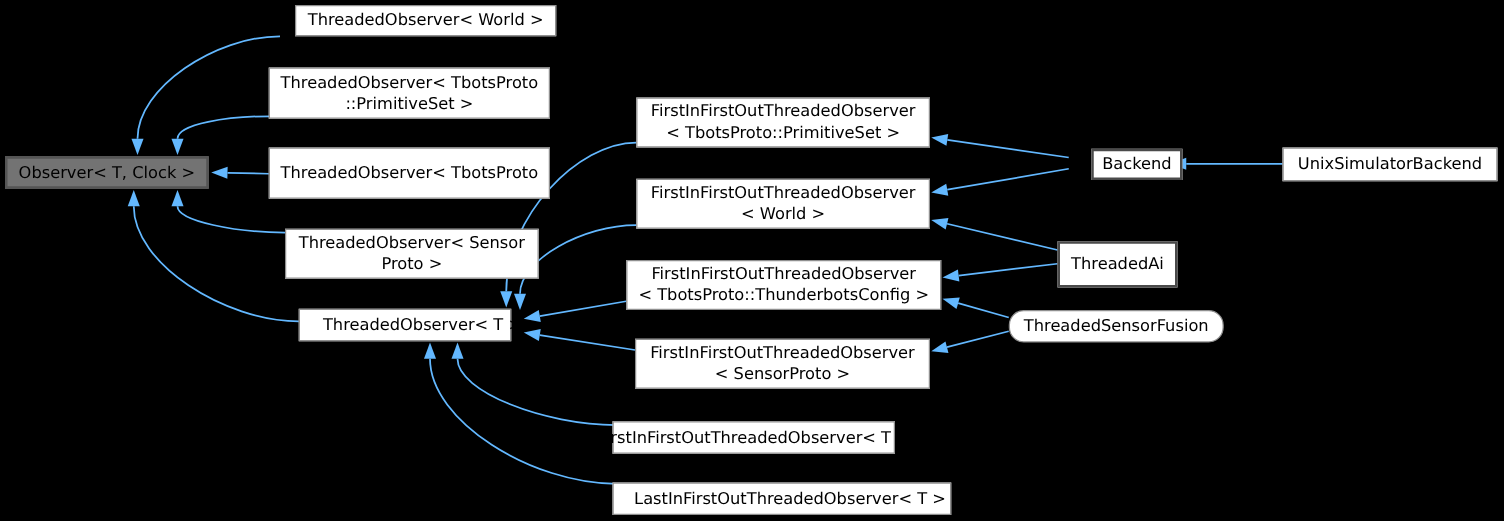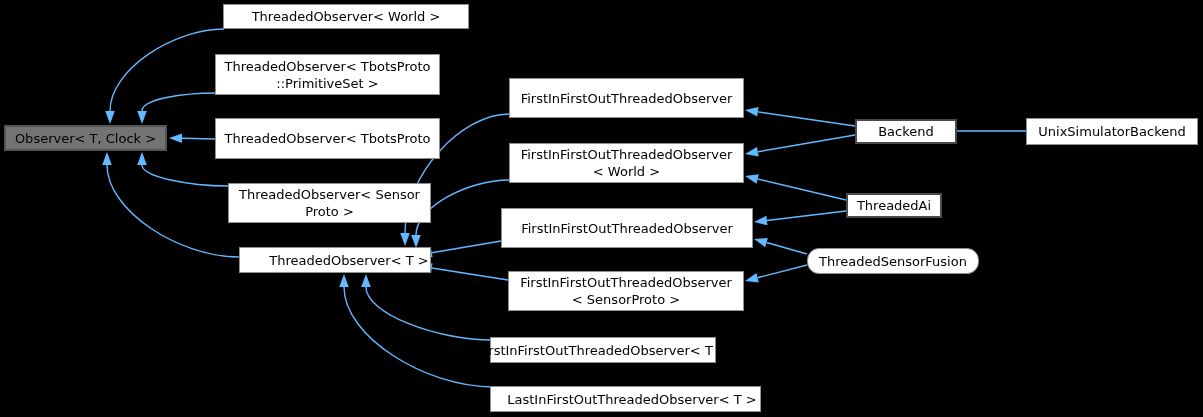--- a/index.html
+++ b/index.html
@@ -121,61 +121,63 @@
       </g>
       <g>
         <path d="M 1026 131 L 949 131" fill="none" stroke="#63b8ff" stroke-width="1.4"></path>
         <polygon points="936,131 949,126.2 949,135.8" fill="#63b8ff"></polygon>
       </g>
     </svg>
   <div id="nodes">
       <div class="node highlight" style="left: 4px; top: 125px; width: 163px; height: 26px;">
         <div>Observer&lt; T, Clock &gt;</div>
       </div>
-      <div class="node" style="left: 223px; top: 4px; width: 246px; height: 25px; justify-content: center;">
+      <div class="node" style="left: 236px; top: 4px; width: 209px; height: 25px; justify-content: center;">
         <div>ThreadedObserver&lt; World &gt;</div>
       </div>
       <div class="node" style="left: 215px; top: 54px; width: 225px; height: 41px;">
         <div>ThreadedObserver&lt; TbotsProto</div>
         <div>::PrimitiveSet &gt;</div>
       </div>
       <div class="node" style="left: 215px; top: 118px; width: 225px; height: 41px;">
         <div>ThreadedObserver&lt; TbotsProto</div>
       </div>
       <div class="node" style="left: 228px; top: 183px; width: 203px; height: 40px;">
         <div>ThreadedObserver&lt; Sensor</div>
         <div>Proto &gt;</div>
       </div>
-      <div class="node" style="left: 239px; top: 247px; width: 192px; height: 26px; padding-left: 28px;">
+      <div class="node" style="left: 239px; top: 247px; width: 170px; height: 26px; padding-left: 28px;">
         <div>ThreadedObserver&lt; T &gt;</div>
       </div>
       <div class="node" style="left: 509px; top: 78px; width: 235px; height: 40px;">
         <div>FirstInFirstOutThreadedObserver</div>
+        <div>&lt; TbotsProto::PrimitiveSet &gt;</div>
       </div>
       <div class="node" style="left: 509px; top: 143px; width: 235px; height: 40px;">
         <div>FirstInFirstOutThreadedObserver</div>
         <div>&lt; World &gt;</div>
       </div>
       <div class="node" style="left: 501px; top: 208px; width: 252px; height: 40px;">
         <div>FirstInFirstOutThreadedObserver</div>
+        <div>&lt; TbotsProto::ThunderbotsConfig &gt;</div>
       </div>
       <div class="node" style="left: 508px; top: 271px; width: 236px; height: 40px;">
         <div>FirstInFirstOutThreadedObserver</div>
         <div>&lt; SensorProto &gt;</div>
       </div>
       <div class="node" style="left: 490px; top: 337px; width: 226px; height: 26px; justify-content: center;">
         <div>FirstInFirstOutThreadedObserver&lt; T &gt;</div>
       </div>
       <div class="node" style="left: 490px; top: 386px; width: 271px; height: 26px; padding-left: 13px;">
         <div>LastInFirstOutThreadedObserver&lt; T &gt;</div>
       </div>
-      <div class="node dark" style="left: 855px; top: 119px; width: 102px; height: 25px;">
+      <div class="node dark" style="left: 873px; top: 119px; width: 73px; height: 25px;">
         <div>Backend</div>
       </div>
-      <div class="node dark" style="left: 846px; top: 193px; width: 96px; height: 25px;">
+      <div class="node dark" style="left: 846px; top: 193px; width: 96px; height: 37px;">
         <div>ThreadedAi</div>
       </div>
       <div class="node" style="left: 807px; top: 248px; width: 172px; height: 26px; border-radius: 12px;">
         <div>ThreadedSensorFusion</div>
       </div>
       <div class="node" style="left: 1026px; top: 118px; width: 172px; height: 27px;">
         <div>UnixSimulatorBackend</div>
       </div>
     </div>
 </div>

